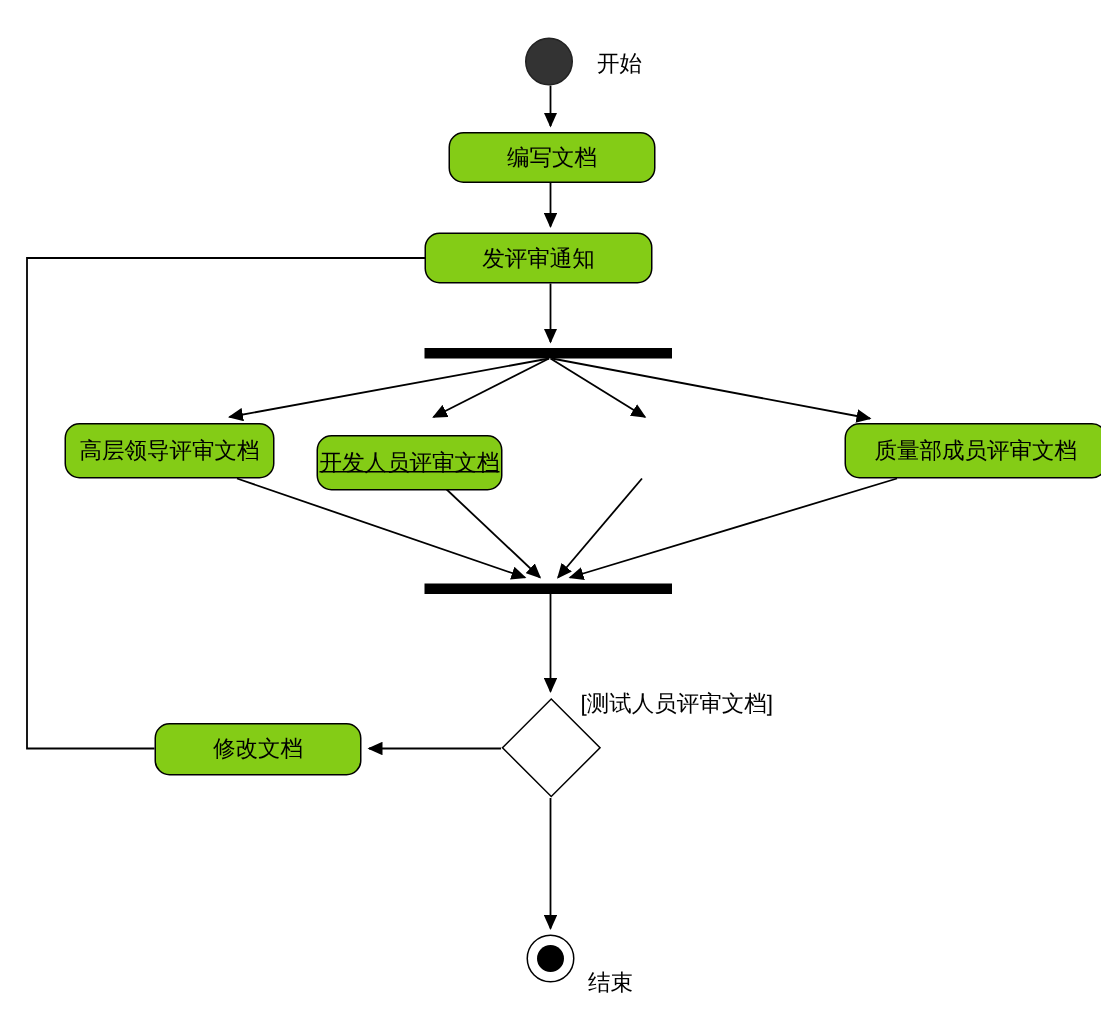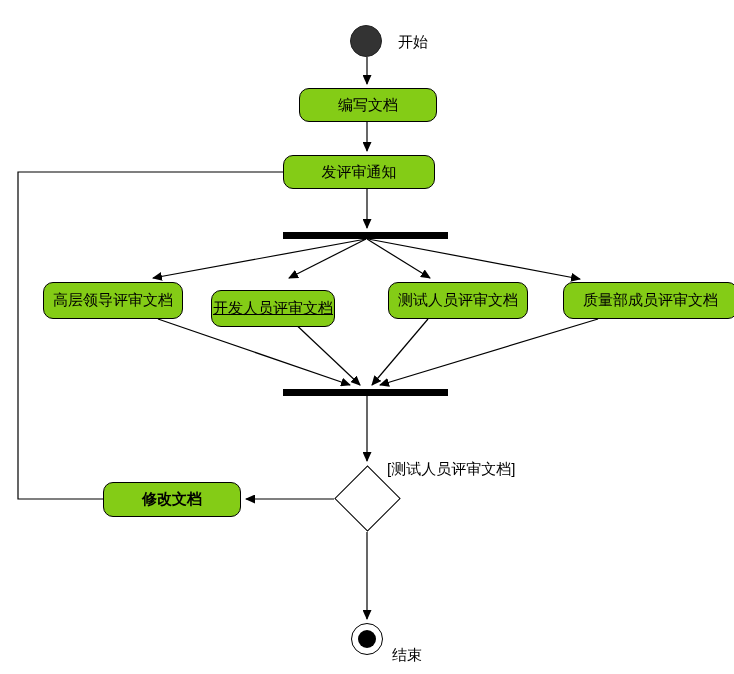--- a/index.html
+++ b/index.html
@@ -139,34 +139,31 @@
   <div class="bar" style="top:232px;"></div>
 
   <div class="activity" style="left:43px; top:282px; width:140px; height:37px;">
     <span>高层领导评审文档</span>
   </div>
 
   <div class="activity" style="left:211px; top:290px; width:124px; height:37px;text-decoration:underline;">
     <span>开发人员评审文档</span>
   </div>
 
-  <div class="activity" style="left:388px; top:282px; width:140px; height:37px;">
-    <span>测试人员评审文档</span>
-  </div>
 
   <div class="activity" style="left:563px; top:282px; width:175px; height:37px;">
     <span>质量部成员评审文档</span>
   </div>
 
   <div class="bar" style="top:389px;"></div>
 
   <div class="diamond"></div>
   <div class="float-label" style="left:387px; top:460px;">[测试人员评审文档]</div>
 
-  <div class="activity" style="left:103px; top:482px; width:138px; height:35px;font-weight:bold;">
+  <div class="activity" style="left:103px; top:482px; width:138px; height:35px;">
     <span>修改文档</span>
   </div>
 
   <div class="node-circle-end">
     <div class="inner"></div>
   </div>
   <div class="float-label" style="left:392px; top:646px;">结束</div>
 
 </div>
 

